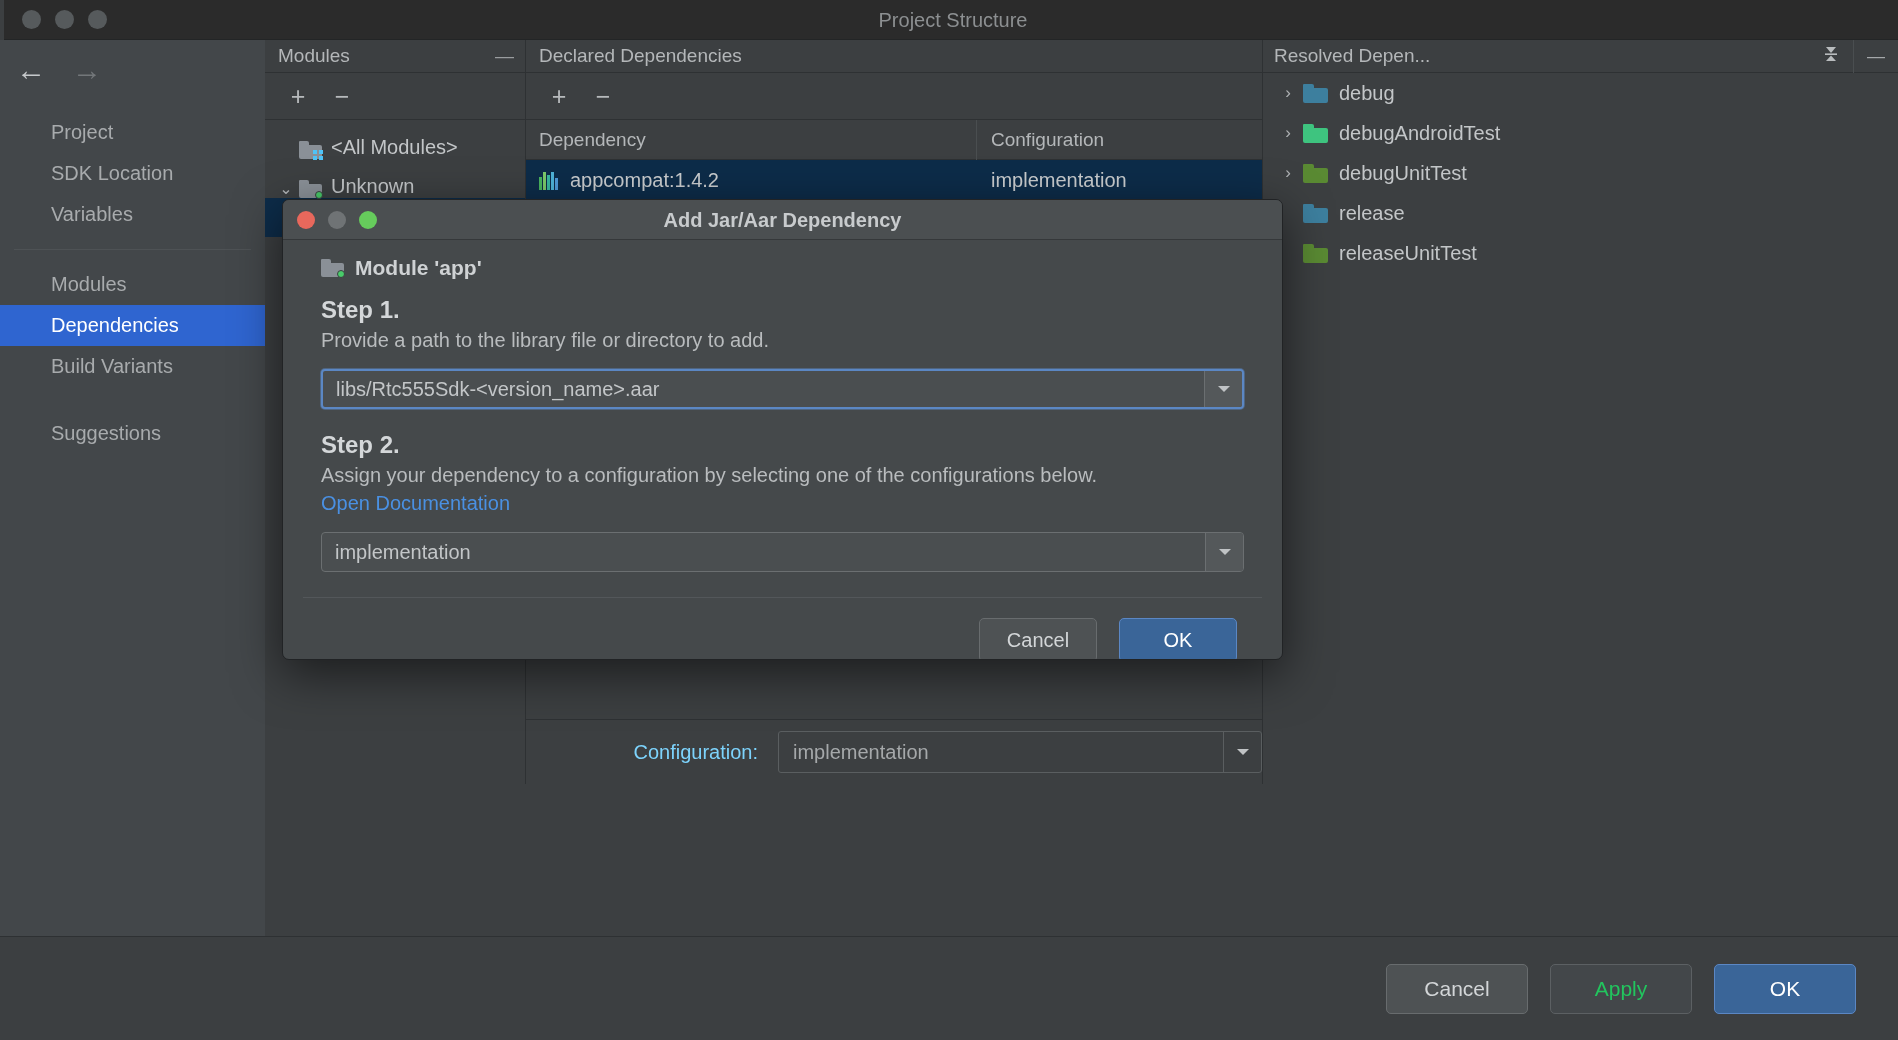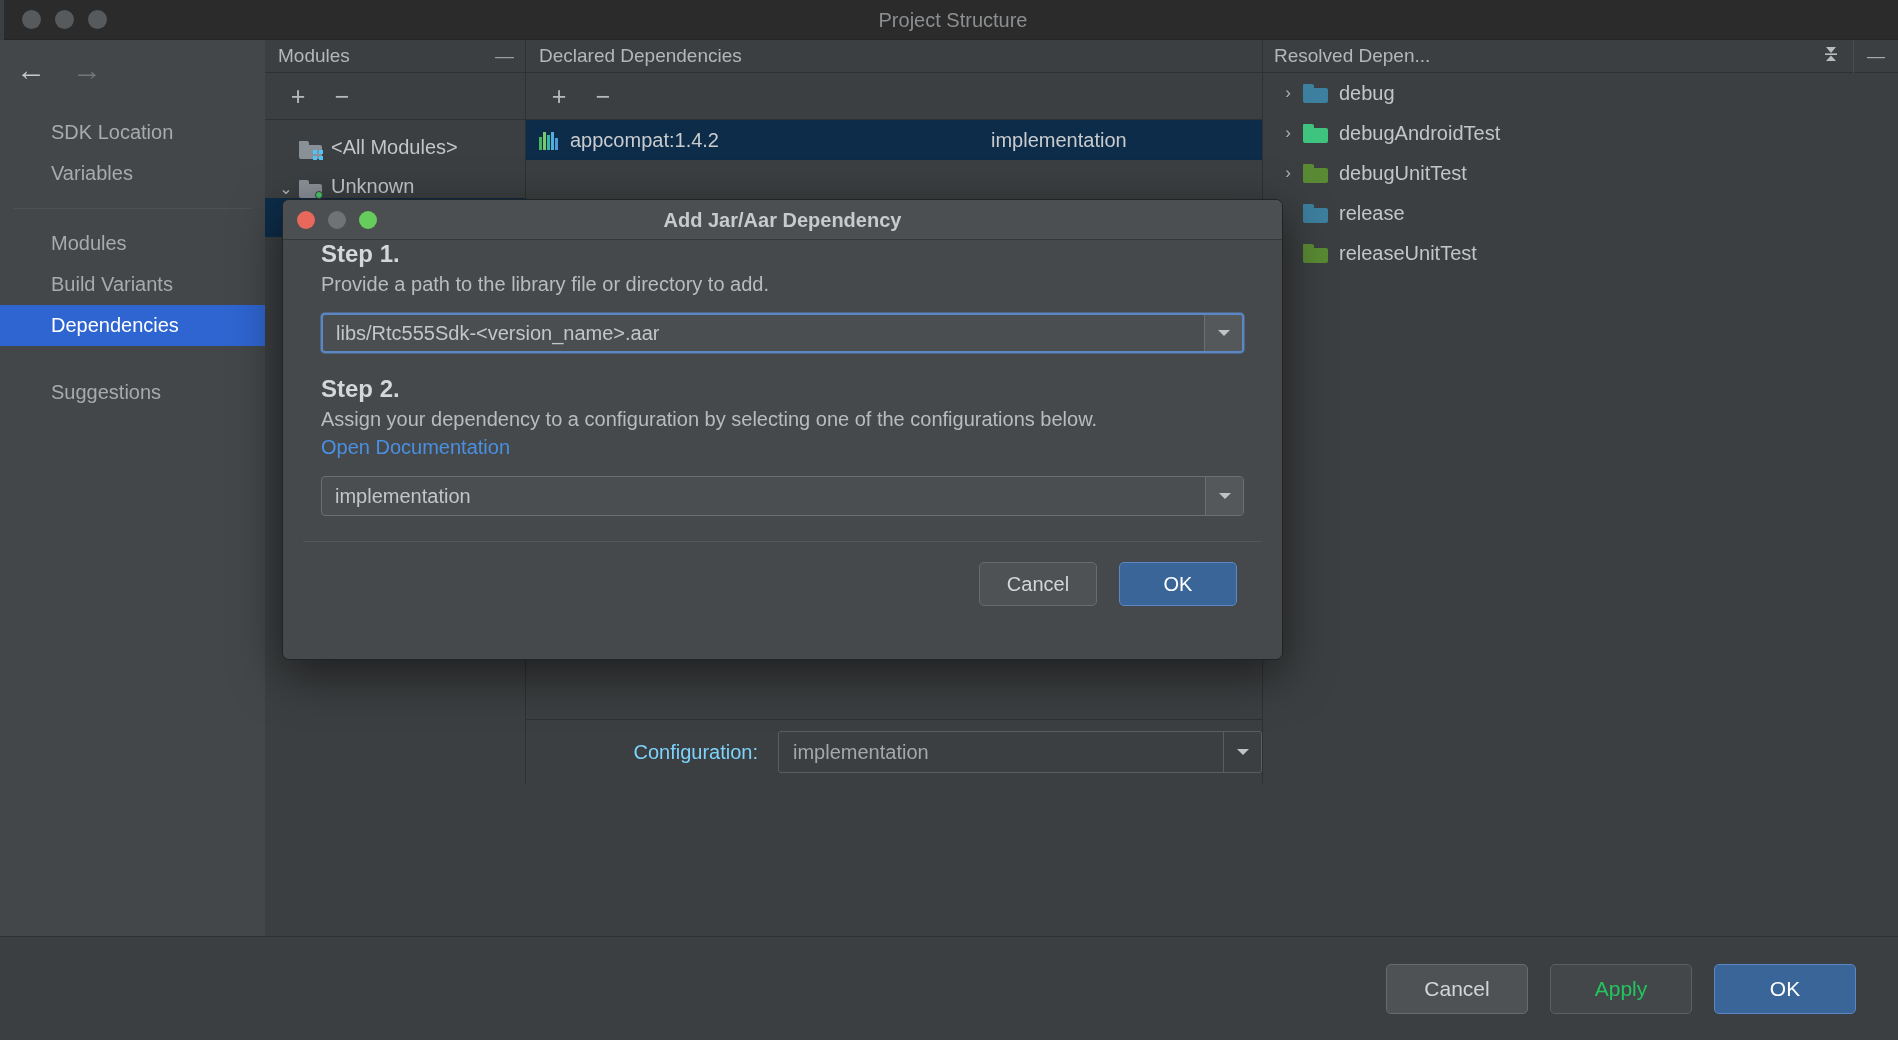--- a/index.html
+++ b/index.html
@@ -339,26 +339,27 @@
     </div>
     <div class="titlebar-title">Project Structure</div>
   </div>
 
   <div class="sidebar">
     <div class="nav-arrows">
       <span class="arrow">←</span>
       <span class="arrow disabled">→</span>
     </div>
     <div class="side-list">
+      <div class="side-item">Project</div>
       <div class="side-item">SDK Location</div>
       <div class="side-item">Variables</div>
       <div class="side-sep"></div>
       <div class="side-item">Modules</div>
+      <div class="side-item selected">Dependencies</div>
       <div class="side-item">Build Variants</div>
-      <div class="side-item selected">Dependencies</div>
       <div class="side-gap"></div>
       <div class="side-item">Suggestions</div>
     </div>
   </div>
 
   <div class="modules-panel">
     <div class="panel-head">
       <span>Modules</span>
       <span class="collapse">—</span>
     </div>
@@ -396,20 +397,24 @@
     </div>
   </div>
 
   <div class="declared-panel">
     <div class="panel-head">
       <span>Declared Dependencies</span>
     </div>
     <div class="panel-toolbar">
       <span class="tb-btn">+</span>
       <span class="tb-btn">−</span>
+    </div>
+    <div class="dep-table-head">
+      <div class="dep-col-dep">Dependency</div>
+      <div class="dep-col-cfg">Configuration</div>
     </div>
     <div class="dep-row selected">
       <div class="c1">
         <span class="lib-ico">
           <i></i>
             <i></i>
             <i></i>
             <i></i>
             <i></i>
         </span>
@@ -495,20 +500,28 @@
     <div class="modal-titlebar">
       <div class="modal-traffic">
         <span class="mt-dot mt-close"></span>
         <span class="mt-dot mt-min"></span>
         <span class="mt-dot mt-zoom"></span>
       </div>
       <div class="modal-title">Add Jar/Aar Dependency</div>
     </div>
 
     <div class="modal-body">
+      <div class="module-line">
+        <span class="folder-ico" style="margin-right:11px">
+          <span class="body"></span>
+            <span class="tab"></span>
+            <span class="dot"></span>
+        </span>
+        <span>Module 'app'</span>
+      </div>
 
       <div class="step-title">Step 1.</div>
       <div class="step-text">Provide a path to the library file or directory to add.</div>
 
       <div class="field-combo focused">
         <span>libs/Rtc555Sdk-&lt;version_name&gt;.aar</span>
         <span class="combo-btn">
             <span class="caret"></span>
           </span>
       </div>

